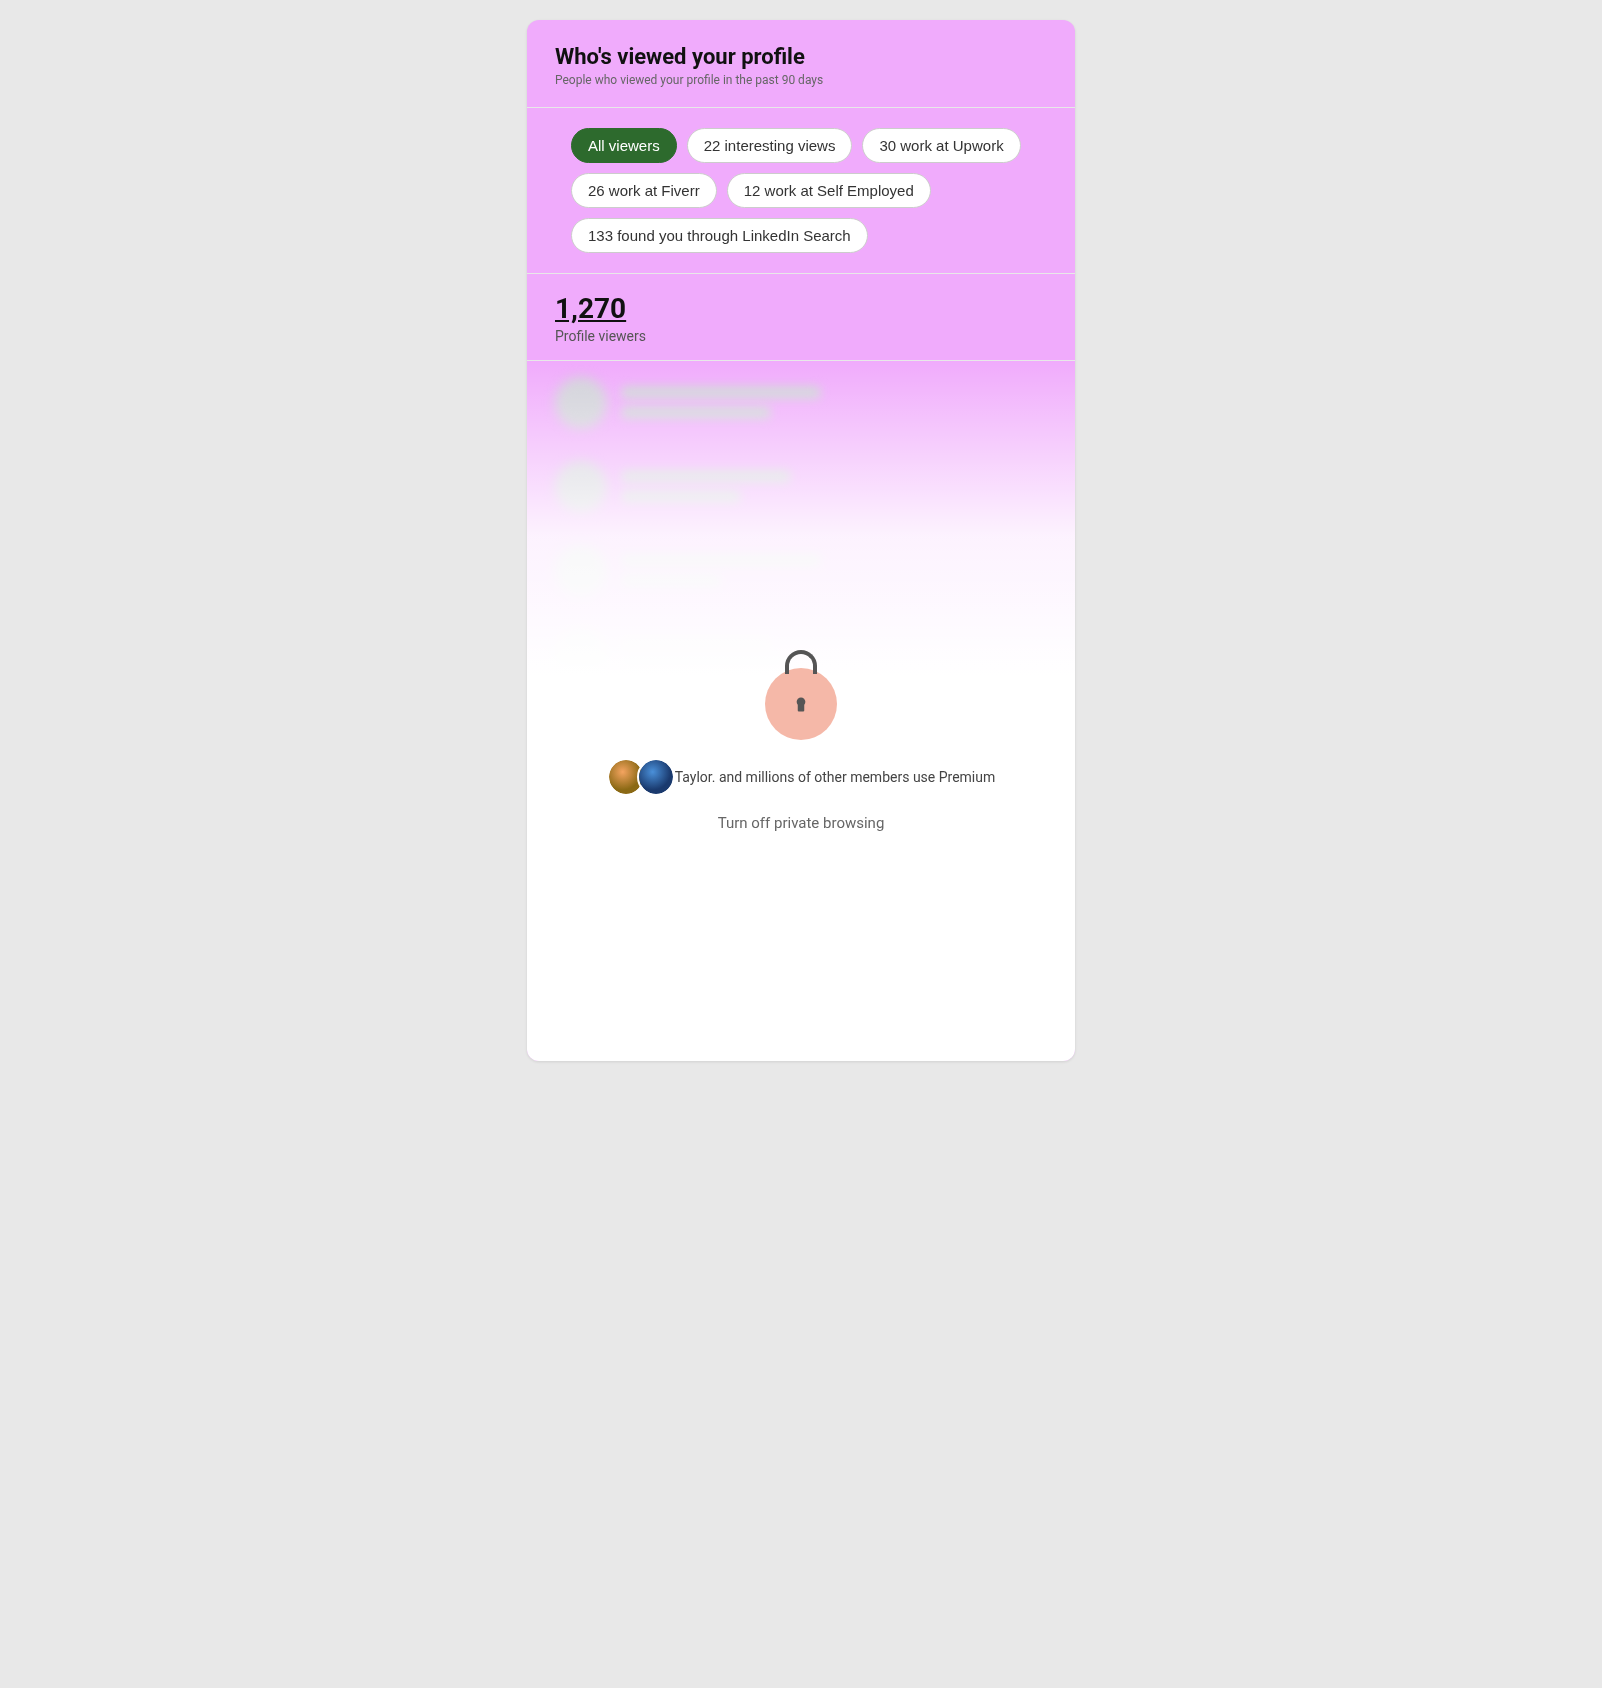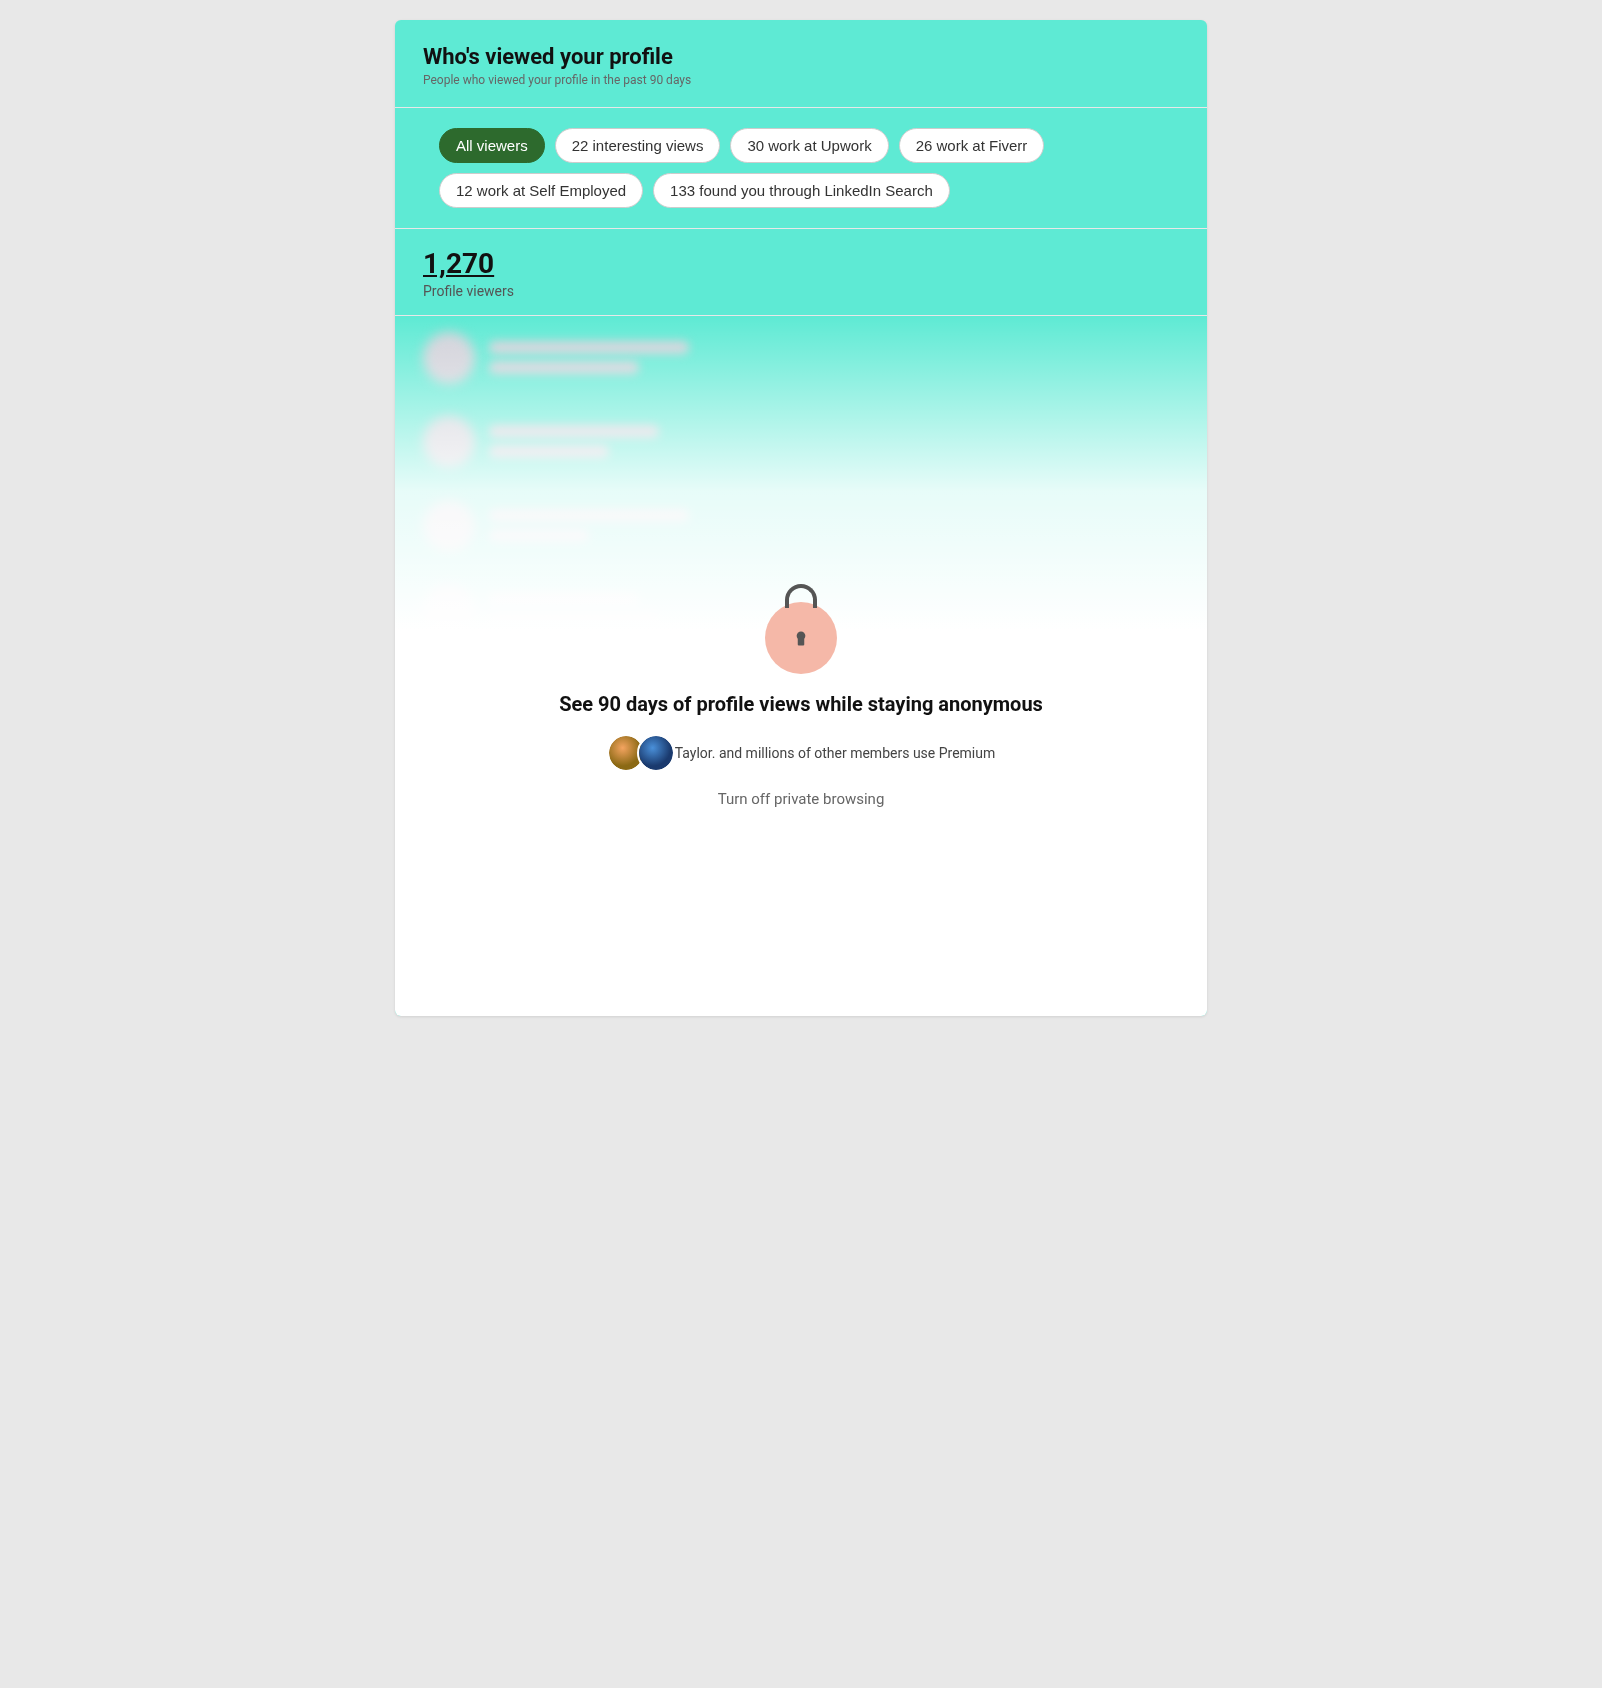--- a/index.html
+++ b/index.html
@@ -8,23 +8,23 @@
       background: #e8e8e8;
       display: flex;
       justify-content: center;
       align-items: flex-start;
       min-height: 100vh;
       padding: 20px;
       font-family: -apple-system, BlinkMacSystemFont, 'Segoe UI', Roboto, Helvetica, Arial, sans-serif;
     }
 
     .card {
-      background: #5eead4;
-      border-radius: 6px;
-      width: 812px;
+      background: #f0abfc;
+      border-radius: 12px;
+      width: 548px;
       overflow: hidden;
       box-shadow: 0 1px 3px rgba(0,0,0,0.1);
     }
 
     .section-header {
       padding: 24px 28px 20px;
       border-bottom: 1px solid #e8e8e8;
     }
 
     .page-title {
@@ -329,21 +329,20 @@
         <div class="lock-icon-wrapper">
           <div class="lock-shackle"></div>
           <div class="lock-circle">
             <svg class="lock-keyhole" viewBox="0 0 24 24" xmlns="http://www.w3.org/2000/svg">
               <circle cx="12" cy="10" r="4" fill="#555"></circle>
               <rect x="9" y="12" width="6" height="7" rx="1" fill="#555"></rect>
             </svg>
           </div>
         </div>
 
-        <div class="overlay-title">See 90 days of profile views while staying anonymous</div>
 
         <div class="overlay-members">
           <div class="member-avatars">
             <div class="member-avatar">
               <div class="avatar-face-1"></div>
             </div>
             <div class="member-avatar">
               <div class="avatar-face-2"></div>
             </div>
           </div>

